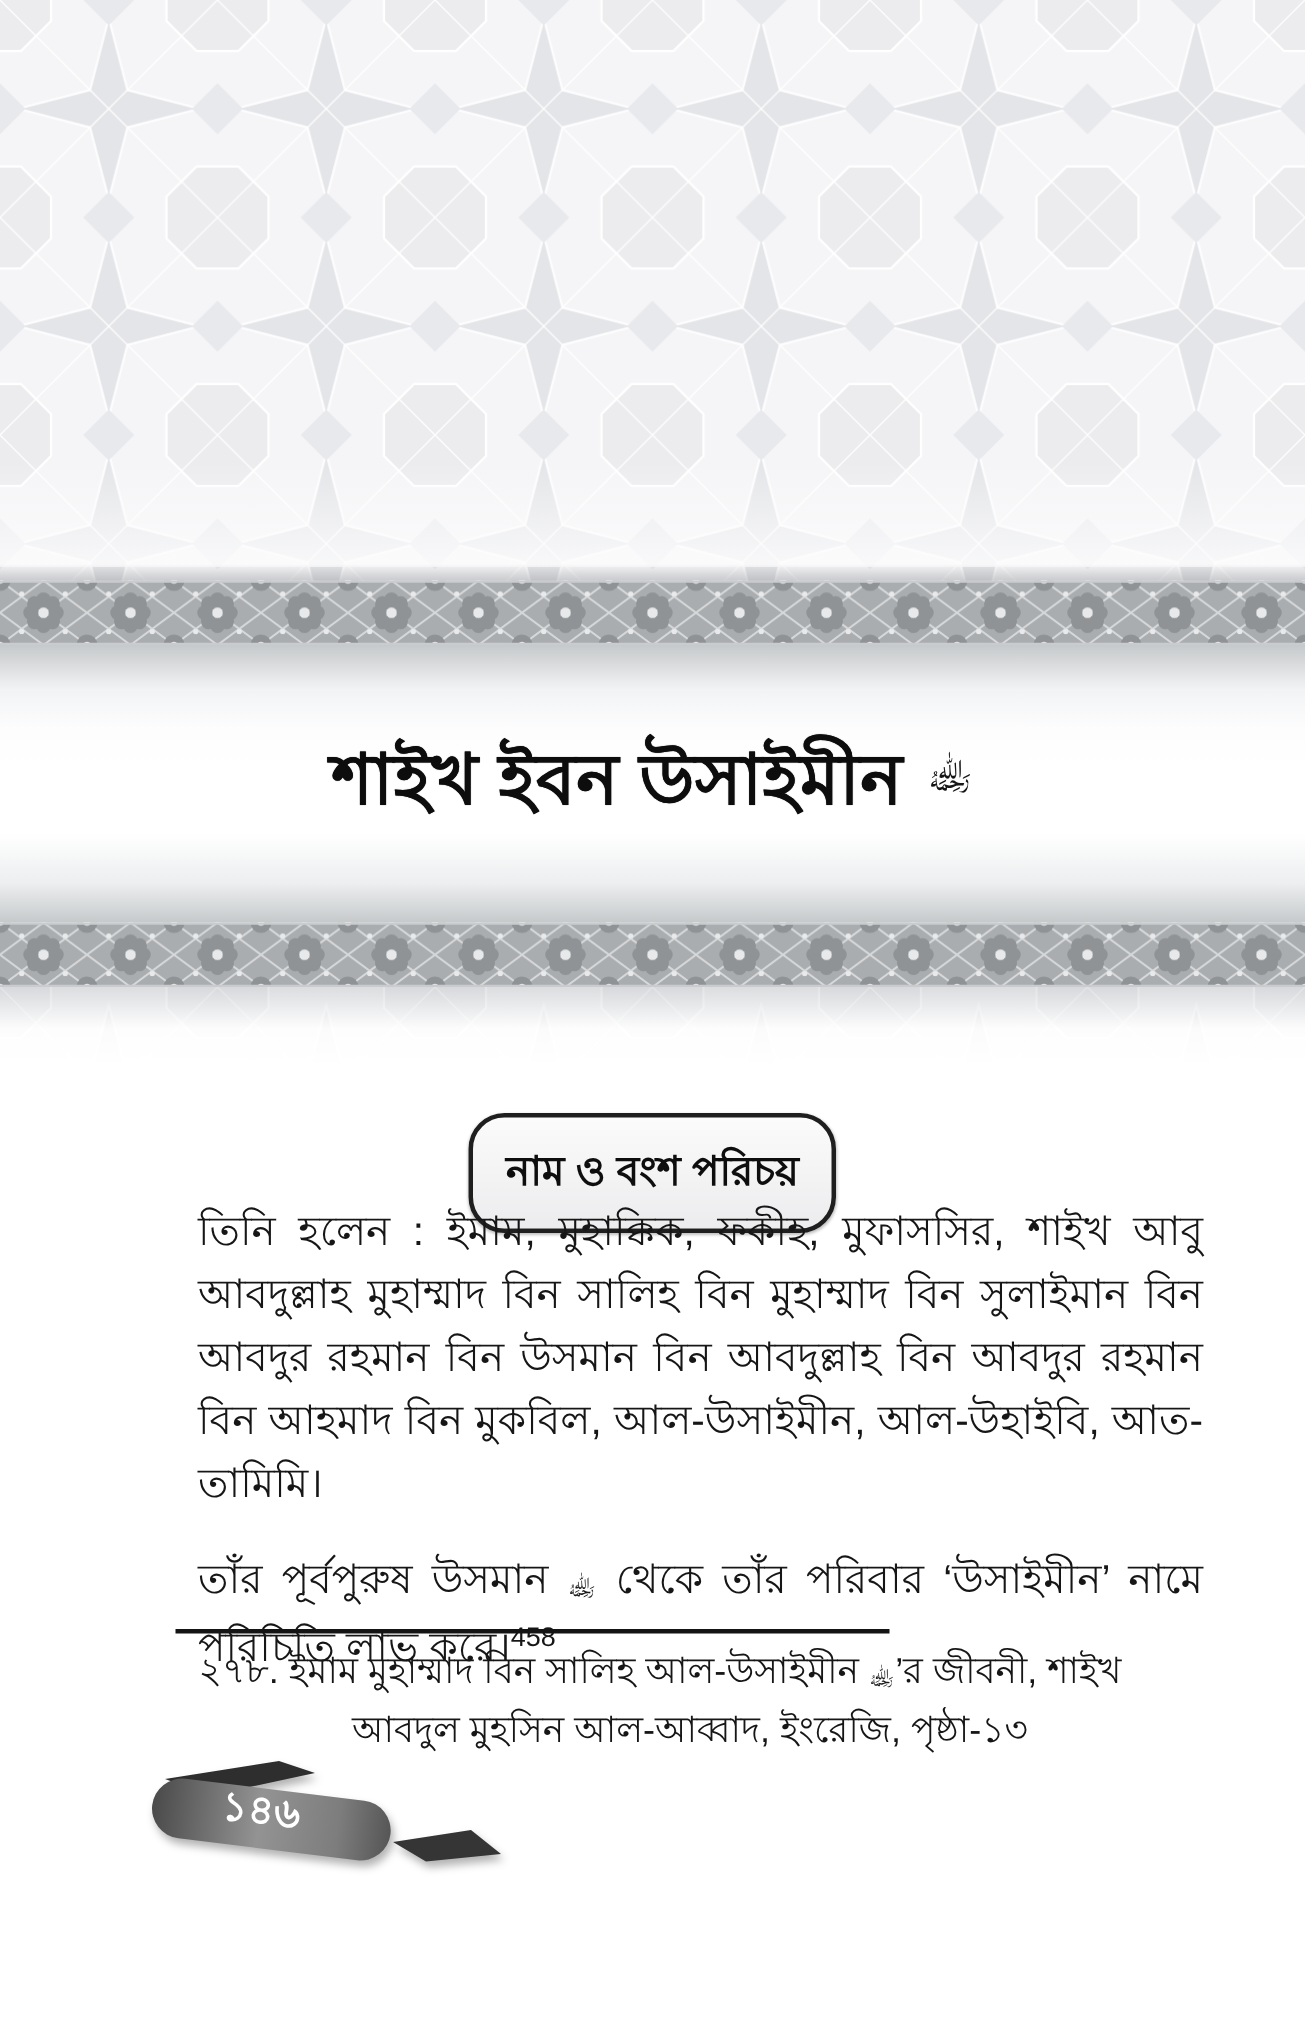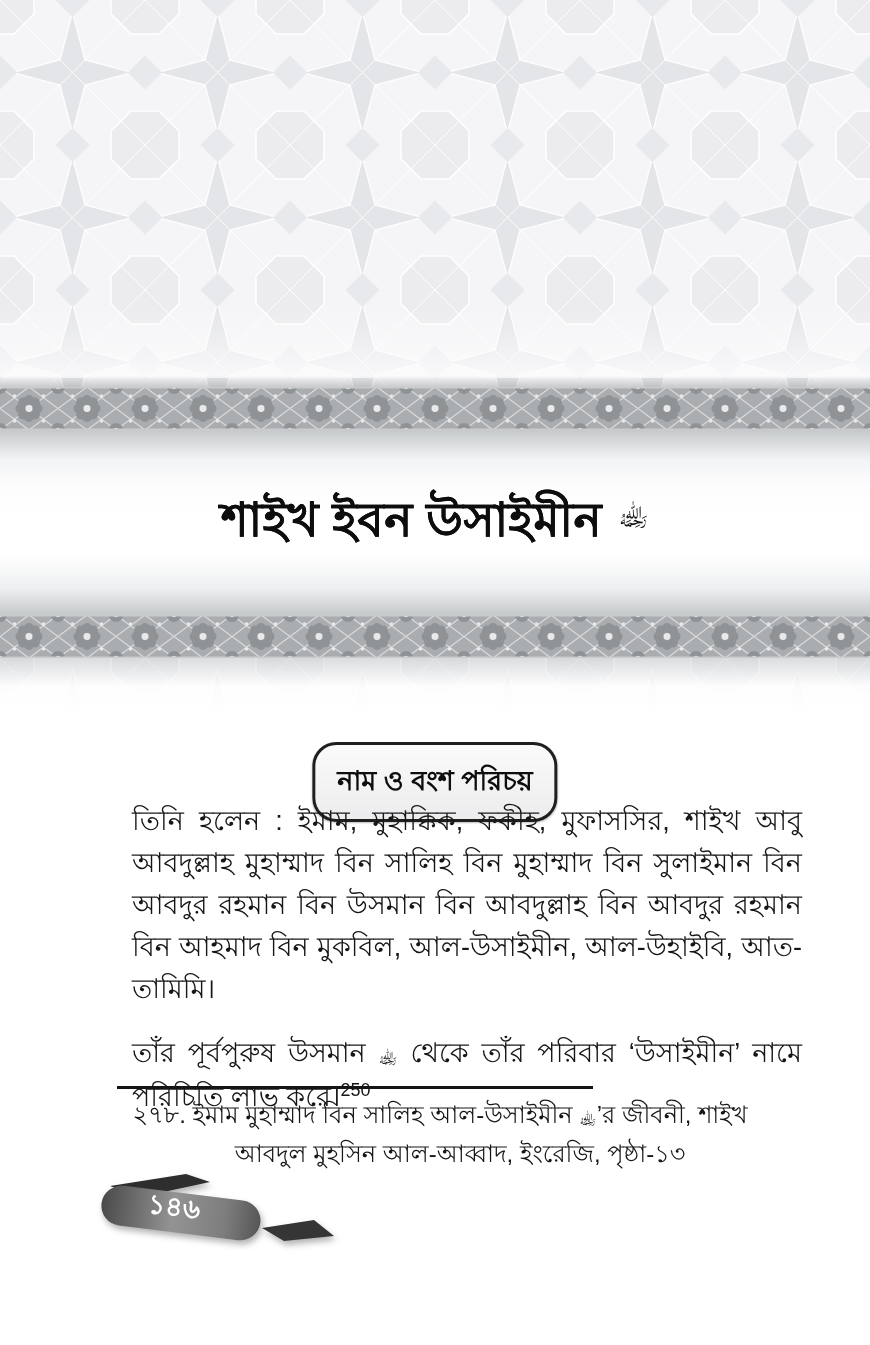--- a/index.html
+++ b/index.html
@@ -236,21 +236,21 @@
     <rect width="870" height="58" fill="url(#tp2)"></rect>
   </svg>
   <div class="abs fade-pattern-overlay"></div>
 
   <div class="abs badge">
     <span class="badge-label">নাম ও বংশ পরিচয়</span>
   </div>
 
   <div class="abs body-text">
     <p><span>তিনি হলেন : ইমাম, মুহাক্কিক, ফকীহ, মুফাসসির, শাইখ আবু আবদুল্লাহ মুহাম্মাদ বিন সালিহ বিন মুহাম্মাদ বিন সুলাইমান বিন আবদুর রহমান বিন উসমান বিন আবদুল্লাহ বিন আবদুর রহমান বিন আহমাদ বিন মুকবিল, আল-উসাইমীন, আল-উহাইবি, আত-তামিমি।</span></p>
-    <p><span>তাঁর পূর্বপুরুষ উসমান</span> <span class="inline-honorific">﵀</span> <span>থেকে তাঁর পরিবার ‘উসাইমীন’ নামে পরিচিতি লাভ করে।</span><sup class="fn-ref">250</sup></p>
+    <p><span>তাঁর পূর্বপুরুষ উসমান</span> <span class="inline-honorific">﵀</span> <span>থেকে তাঁর পরিবার ‘উসাইমীন’ নামে পরিচিতি লাভ করে।</span><sup class="fn-ref">458</sup></p>
   </div>
 
   <div class="abs footnote-rule"></div>
   <div class="abs footnote">
     <p><span>২৭৮.</span> <span>ইমাম মুহাম্মাদ বিন সালিহ আল-উসাইমীন</span> <span class="inline-honorific">﵀</span><span>’র জীবনী, শাইখ আবদুল মুহসিন আল-আব্বাদ, ইংরেজি, পৃষ্ঠা-১৩</span></p>
   </div>
 
   <svg class="abs ribbon" width="280" height="76" viewBox="0 0 280 76" xmlns="http://www.w3.org/2000/svg">
     <defs>
       <linearGradient id="ribbonGrad" x1="0" y1="0" x2="1" y2="0">

